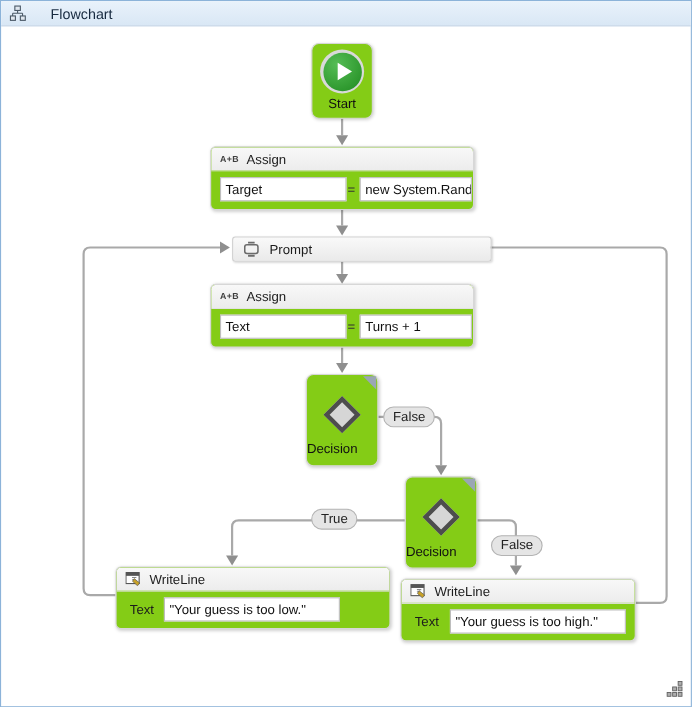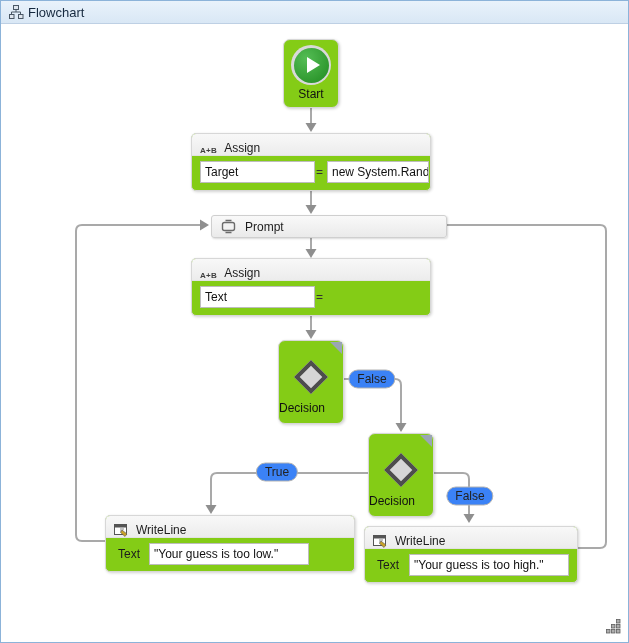--- a/index.html
+++ b/index.html
@@ -6,34 +6,34 @@
   body { font-family:"Liberation Sans", sans-serif; background:#fff; }
   #window {
     position:relative; width:629px; height:643px;
     border:1px solid #8cb3d9; background:#fff; overflow:hidden;
   }
   
   #titlebar {
     position:absolute; left:0; top:0; right:0; height:23px;
     background:linear-gradient(#e9f2fb,#d9e7f5);
     border-bottom:1px solid #bed0e4;
-    display:flex; align-items:center; gap:4px; padding:0 7px;
+    display:flex; align-items:center; gap:22px; padding:0 7px;
     font-size:13px; color:#16293f; z-index:4;
   }
   
   #connectors { position:absolute; left:0; top:0; z-index:1; }
   #connectors path { stroke:#a9a9a9; stroke-width:2; fill:none; }
   #connectors polygon { fill:#8f8f8f; stroke:none; }
   
   .node {
     position:absolute; background:#84cc16; border:1px solid #d7d7d7;
     border-radius:5px; box-shadow:1px 1px 3px rgba(0,0,0,.18); z-index:2;
   }
   .activity-header {
-    height:22px; display:flex; align-items:flex-end; gap:7px; padding:0 8px;
+    height:22px; display:flex; align-items:center; gap:7px; padding:0 8px;
     background:linear-gradient(#f8f8f8,#ececec);
     border-bottom:1px solid #e2e2e2; border-radius:4px 4px 0 0;
     font-size:12px; color:#1c1c1c; white-space:nowrap;
   }
   .activity-body { position:relative; height:20px; }
   .abicon { font-size:8px; font-weight:bold; color:#3f3f3f; letter-spacing:.3px; }
   .expr {
     position:absolute; height:22px; line-height:20px; border:1px solid #bdbdbd;
     background:#fff; font-size:12px; color:#111; padding:0 4px;
     white-space:nowrap; overflow:hidden;
@@ -86,25 +86,25 @@
   .decision-label { position:absolute; bottom:8px; width:100%; text-align:left; font-size:12px; color:#111; }
   
   #writeline1 { left:104px; top:514px; width:250px; height:57px; }
   #writeline2 { left:363px; top:525px; width:214px; height:57px; }
   .writeline .field-label { left:12px; top:9px; }
   #writeline1 .val { left:43px; top:5px; width:160px; }
   #writeline2 .val { left:44px; top:5px; width:160px; }
   
   .pill {
     position:absolute; transform:translate(-50%,-50%); z-index:3;
-    background:#3b82f6; border:1px solid #b3b3b3; border-radius:10px;
+    background:#e5e5e5; border:1px solid #b3b3b3; border-radius:10px;
     height:19px; line-height:17px; padding:0 8px; font-size:12px; color:#222;
   }
   #pill-false1 { left:371px; top:378px; }
-  #pill-true   { left:276px; top:471px; }
+  #pill-true   { left:303px; top:471px; }
   #pill-false2 { left:469px; top:495px; }
   
   #grip { position:absolute; right:7px; bottom:7px; z-index:4; cursor:nwse-resize; }
 </style>
 </head>
 <body>
 
 <div id="window">
 
   <div id="titlebar">
@@ -186,20 +186,21 @@
   </div>
 
   <div id="assign2" class="node assign">
     <div class="activity-header">
       <span class="abicon">A+B</span>
       <span>Assign</span>
     </div>
     <div class="activity-body">
       <div class="expr to">Text</div>
       <span class="eq">=</span>
+      <div class="expr val">Turns + 1</div>
     </div>
   </div>
 
   <div id="decision1" class="node">
     <div class="corner-tri"></div>
     <div class="diamond"></div>
     <div class="decision-label">Decision</div>
   </div>
 
   <div id="decision2" class="node">

